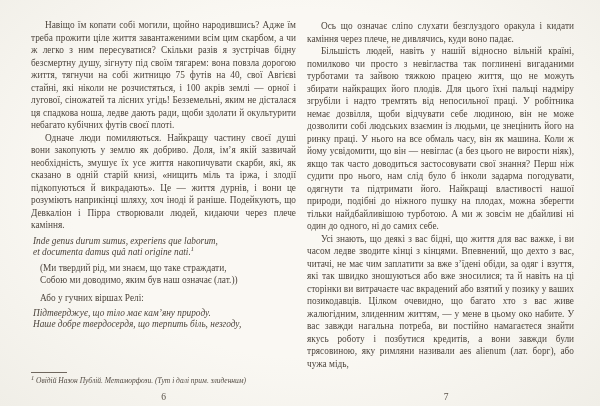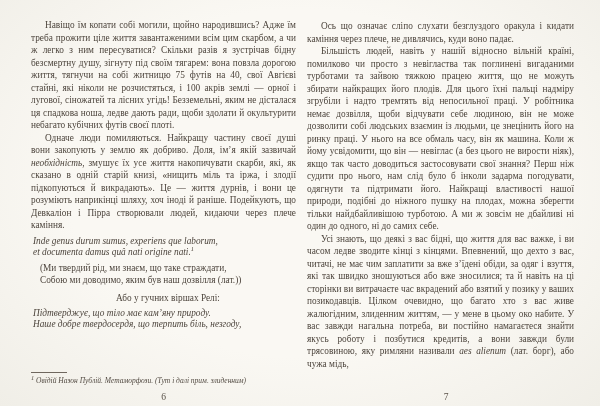--- a/index.html
+++ b/index.html
@@ -28,36 +28,36 @@
   .page.left  { width: 300px; padding: 19px 4px 8px 31px; }
   .page.right { width: 300px; padding: 20px 26px 0 7px; }
 
   .body-par {
     margin: 0;
     font-size: 9.3px;
     line-height: 12.5px;
     text-align: justify;
     text-indent: 14px;
   }
-  .it { font-style: italic; }
+  .it { }
 
   .verse {
     margin: 4px 0 3px 2px;
     font-size: 9.3px;
     line-height: 11.8px;
   }
   .verse .vline { white-space: nowrap; }
   .latin   { font-style: italic; }
   .translation { margin-left: 9px; font-style: normal; }
   .raleigh { font-style: italic; }
   .verse-intro {
     margin: 5px 0 3px 9px;
     font-size: 9.3px;
     line-height: 12px;
-    text-align: center;
+    text-align: left;
     text-indent: 0;
   }
 
   sup.fn-ref {
     font-size: 6.3px;
     line-height: 0;
     vertical-align: super;
   }
 
   .footnote-area {
@@ -99,21 +99,21 @@
 
     <p class="body-par"><span>Одначе люди помиляються. Найкращу частину своєї душі вони закопують у землю як добриво. Доля, ім’я якій зазвичай </span><span class="it">необхідність</span><span>, змушує їх усе життя накопичувати скарби, які, як сказано в одній старій книзі, «нищить міль та іржа, і злодії підкопуються й викрадають». Це — життя дурнів, і вони це розуміють наприкінці шляху, хоч іноді й раніше. Подейкують, що Девкаліон і Пірра створювали людей, кидаючи через плече каміння.</span></p>
 
     <div class="verse latin">
       <div class="vline">Inde genus durum sumus, experiens que laborum,</div>
       <div class="vline"><span>et documenta damus quâ nati origine nati.</span><sup class="fn-ref">1</sup></div>
     </div>
 
     <div class="verse translation">
       <div class="vline">(Ми твердий рід, ми знаєм, що таке страждати,</div>
-      <div class="vline">Собою ми доводимо, яким був наш дозвілля (лат.))</div>
+      <div class="vline">Собою ми доводимо, яким був наш означає (лат.))</div>
     </div>
 
     <p class="verse-intro">Або у гучних віршах Релі:</p>
 
     <div class="verse raleigh">
       <div class="vline">Підтверджує, що тіло має кам’яну природу.</div>
       <div class="vline">Наше добре твердосердя, що терпить біль, незгоду,</div>
     </div>
 
     <div class="footnote-area">

